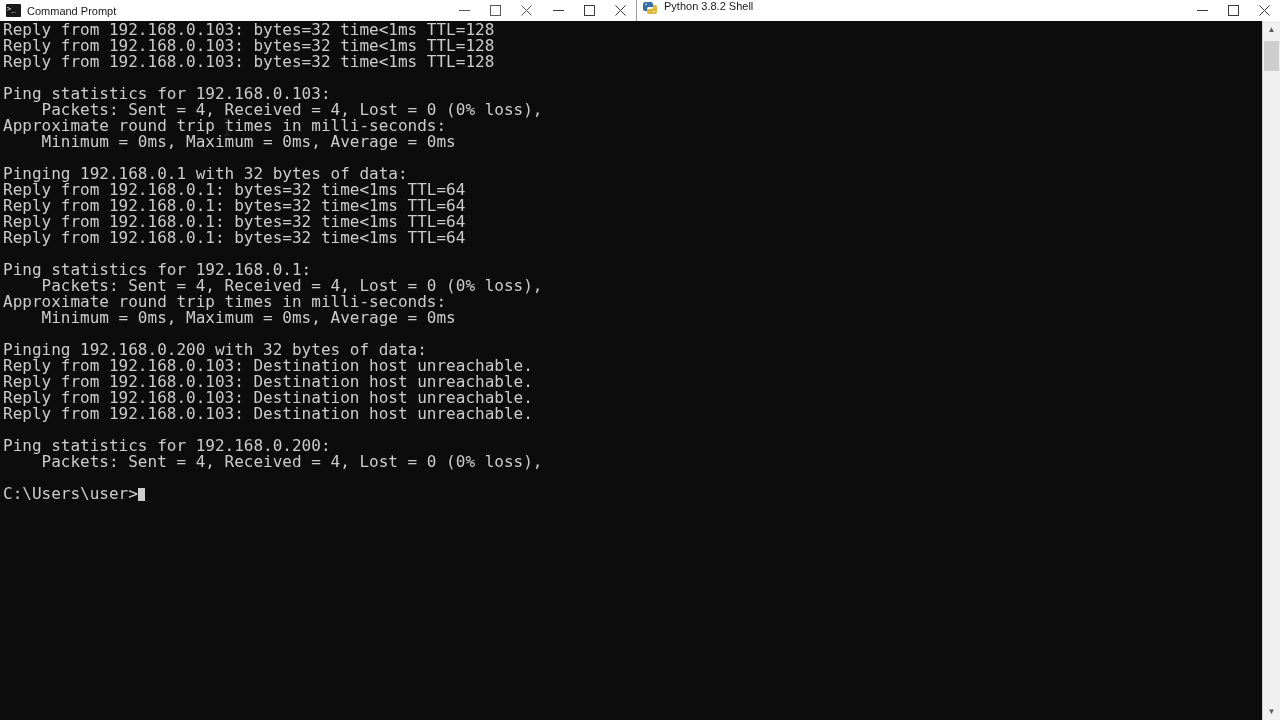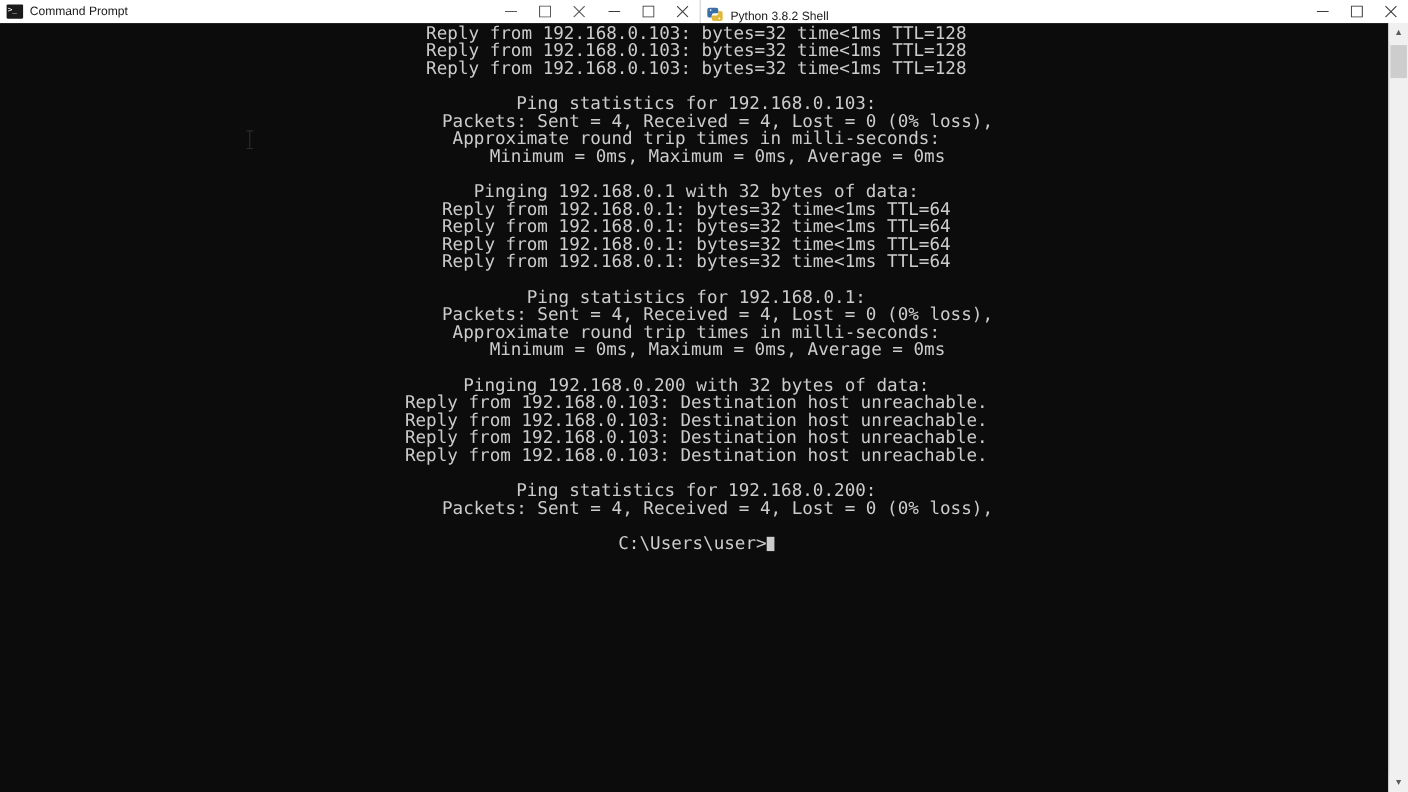--- a/index.html
+++ b/index.html
@@ -8,21 +8,21 @@
     overflow: hidden;
     background: #ffffff;
     font-family: "Liberation Sans", sans-serif;
   }
   #root { position: relative; width: 1280px; height: 720px; }
 
   
   .win { position: absolute; background: #ffffff; }
   .titlebar {
     height: 21px; background: #ffffff;
-    display: flex; align-items: flex-end;
+    display: flex; align-items: flex-start;
     font-size: 11px; color: #1a1a1a;
     border-bottom: 0;
     position: relative;
   }
   .titlebar .tb-icon {
     width: 16px; height: 16px; margin: 0 6px 0 5px;
     flex: 0 0 auto; position: relative;
   }
   .titlebar .tb-text { white-space: nowrap; overflow: hidden; }
   .winbtns { position: absolute; right: 0; top: 0; height: 21px; display: flex; }
@@ -119,21 +119,20 @@
     position: absolute; right: 108px; bottom: 1px;
     font-size: 13px; color: #c9c9c9;
     white-space: nowrap; pointer-events: none;
   }
 
   
   #cmd-window {
     left: 687px; top: 106px; width: 542px; height: 504px;
     background: #0c0c0c;
     box-shadow: 0 0 0 1px #7b7b7b, 0 3px 12px rgba(0,0,0,.35);
-    text-align: center;
   }
   #cmd-titlebar {
     height: 21px; background: #ffffff;
     display: flex; align-items: center; position: relative;
     font-size: 11px; color: #1a1a1a;
   }
   #cmd-icon {
     width: 15px; height: 13px; margin: 0 6px 0 6px;
     background: #1a1a1a; border-radius: 1px;
     position: relative; flex: 0 0 auto;

